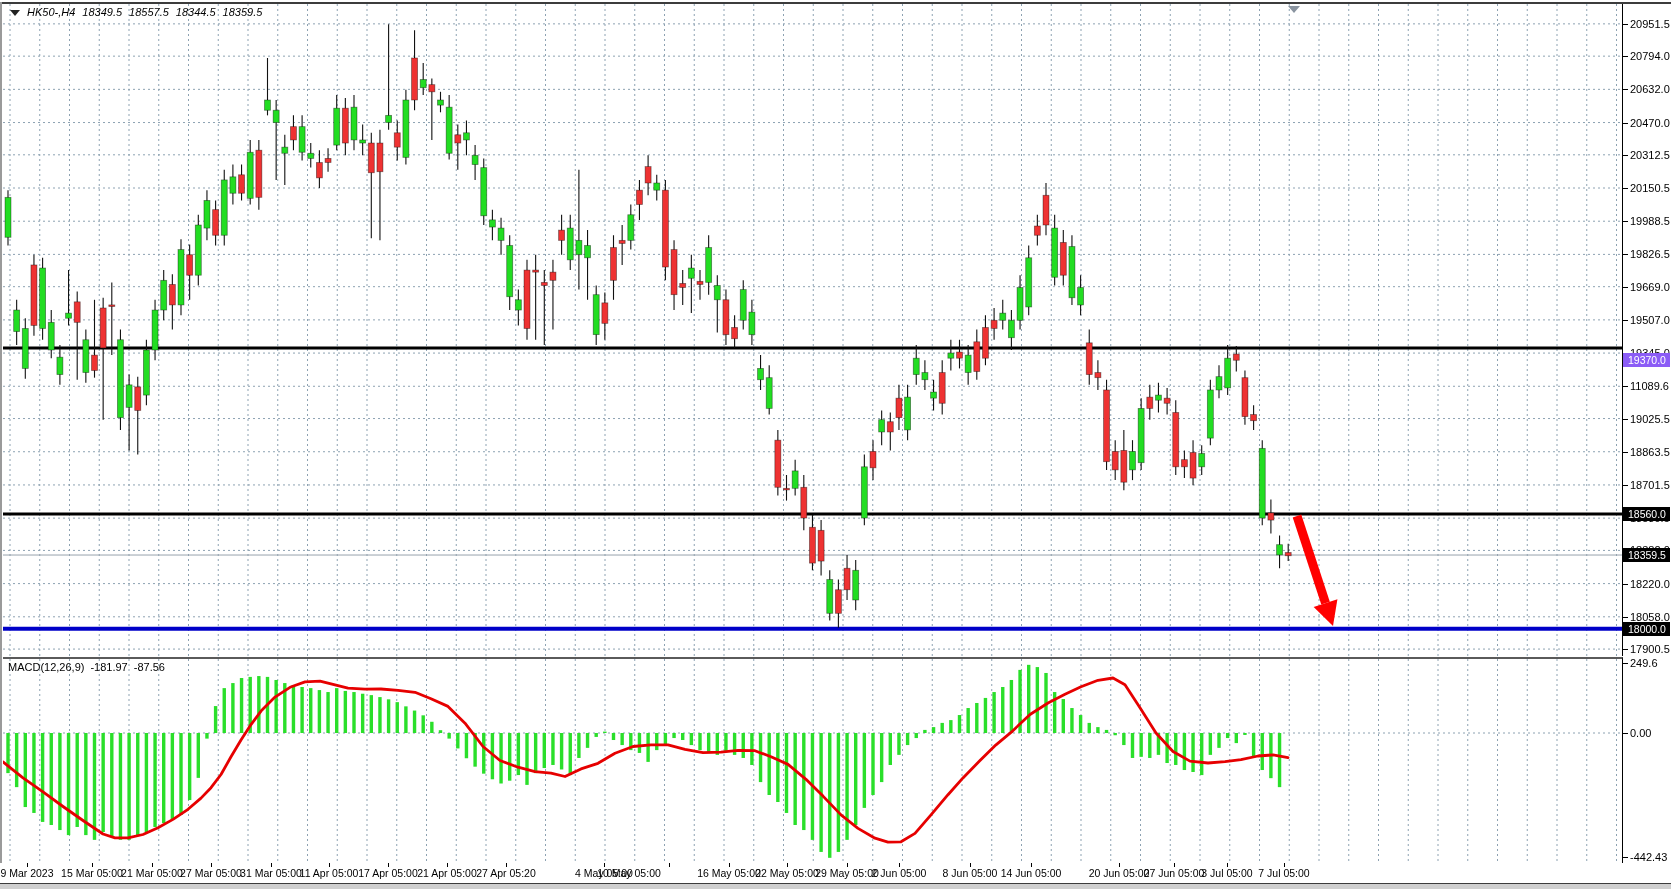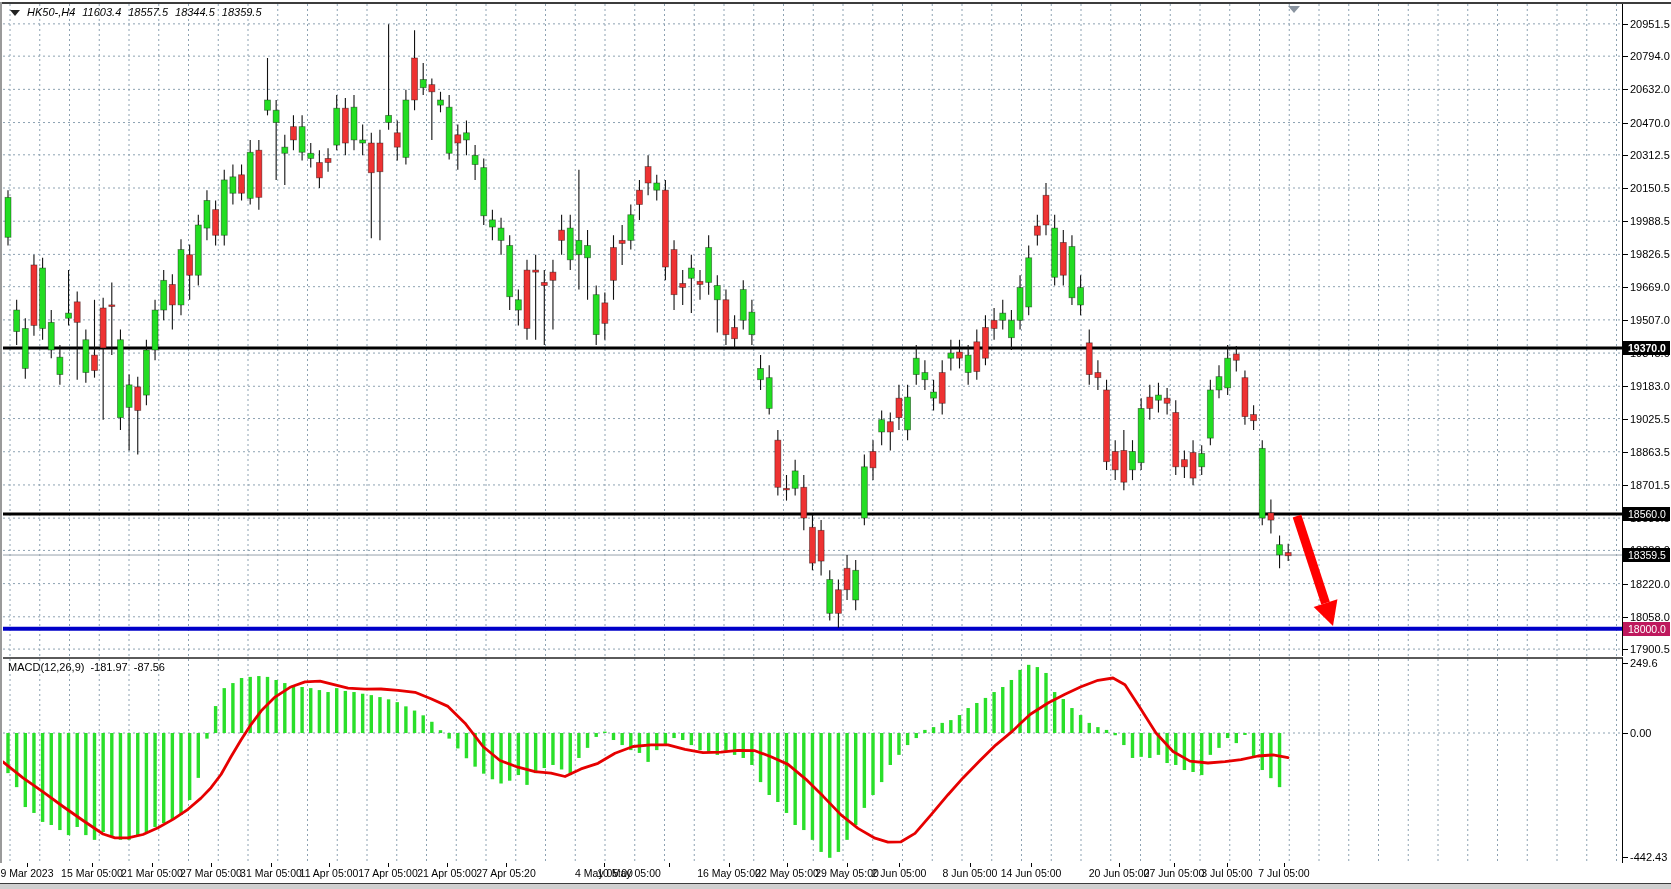--- a/index.html
+++ b/index.html
@@ -649,21 +649,21 @@
       <div class="axis-label" style="top: 217.209px;">19988.5</div>
       <div class="axis-tick" style="top: 250.406px;"></div>
       <div class="axis-label" style="top: 250.406px; text-align: center;">19826.5</div>
       <div class="axis-tick" style="top: 282.68px;"></div>
       <div class="axis-label" style="top: 282.68px;">19669.0</div>
       <div class="axis-tick" style="top: 315.877px;"></div>
       <div class="axis-label" style="top: 315.877px;">19507.0</div>
       <div class="axis-tick" style="top: 349.074px;"></div>
       <div class="axis-label" style="top: 349.074px;">19345.0</div>
       <div class="axis-tick" style="top: 382.27px;"></div>
-      <div class="axis-label" style="top: 382.27px;">19183.0</div>
+      <div class="axis-label" style="top: 382.27px;">11089.6</div>
       <div class="axis-tick" style="top: 414.545px;"></div>
       <div class="axis-label" style="top: 414.545px;">19025.5</div>
       <div class="axis-tick" style="top: 447.742px;"></div>
       <div class="axis-label" style="top: 447.742px;">18863.5</div>
       <div class="axis-tick" style="top: 480.939px;"></div>
       <div class="axis-label" style="top: 480.939px;">18701.5</div>
       <div class="axis-tick" style="top: 514.135px;"></div>
       <div class="axis-label" style="top: 514.135px;">18539.5</div>
       <div class="axis-tick" style="top: 546.41px;"></div>
       <div class="axis-label" style="top: 546.41px;">18382.0</div>
@@ -672,24 +672,24 @@
       <div class="axis-tick" style="top: 612.803px;"></div>
       <div class="axis-label" style="top: 612.803px;">18058.0</div>
       <div class="axis-tick" style="top: 645.078px;"></div>
       <div class="axis-label" style="top: 645.078px;">17900.5</div>
       <div class="axis-tick" style="top: 659px;"></div>
       <div class="axis-label" style="top: 659px;">249.6</div>
       <div class="axis-tick" style="top: 729px;"></div>
       <div class="axis-label" style="top: 729px;">0.00</div>
       <div class="axis-tick" style="top: 853px;"></div>
       <div class="axis-label" style="top: 853px;">-442.43</div>
-      <div class="badge" style="top: 344px; background: #000000; font-weight: bold;">19370.0</div>
+      <div class="badge" style="top: 356px; background: #8b5cf6;">19370.0</div>
       <div class="badge" style="top: 509.934px; background: rgb(0, 0, 0);">18560.0</div>
       <div class="badge" style="top: 551.02px; background: rgb(0, 0, 0);">18359.5</div>
-      <div class="badge" style="top: 624.689px; background: #be185d;">18000.0</div>
+      <div class="badge" style="top: 624.689px; background: #000000;">18000.0</div>
     </div>
   <div id="time-axis">
       <div class="t-tick" style="left: 27px;"></div>
       <div class="t-label" style="left: 27px;">9 Mar 2023</div>
       <div class="t-tick" style="left: 92px;"></div>
       <div class="t-label" style="left: 92px;">15 Mar 05:00</div>
       <div class="t-tick" style="left: 152px;"></div>
       <div class="t-label" style="left: 152px;">21 Mar 05:00</div>
       <div class="t-tick" style="left: 211px;"></div>
       <div class="t-label" style="left: 211px;">27 Mar 05:00</div>
@@ -725,21 +725,21 @@
       <div class="t-label" style="left: 1174px;">27 Jun 05:00</div>
       <div class="t-tick" style="left: 1227px;"></div>
       <div class="t-label" style="left: 1227px;">3 Jul 05:00</div>
       <div class="t-tick" style="left: 1284px;"></div>
       <div class="t-label" style="left: 1284px; text-align: center;">7 Jul 05:00</div>
     </div>
 
   <div id="ohlc-bar">
     <span class="dd-icon"></span>
     <span>HK50-,H4</span>
-    <span>11603.4</span>
+    <span>18349.5</span>
     <span>18557.5</span>
     <span>18344.5</span>
     <span>18359.5</span>
   </div>
 
   <div id="macd-label">
     <span>MACD(12,26,9)</span>
     <span>-181.97</span>
     <span>-87.56</span>
   </div>

